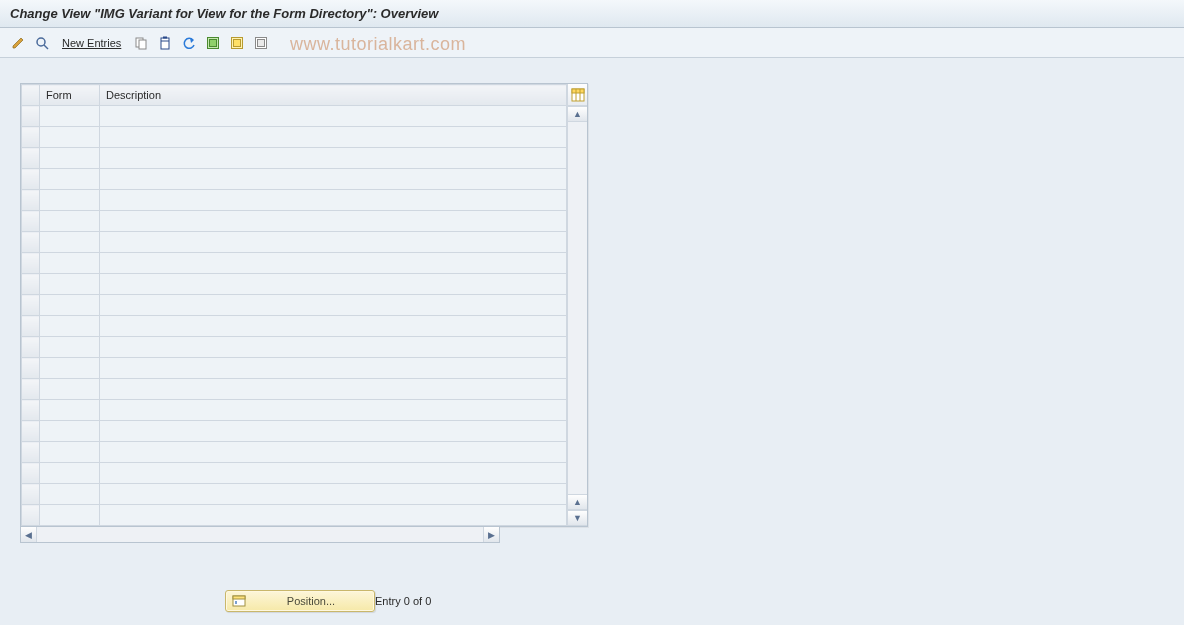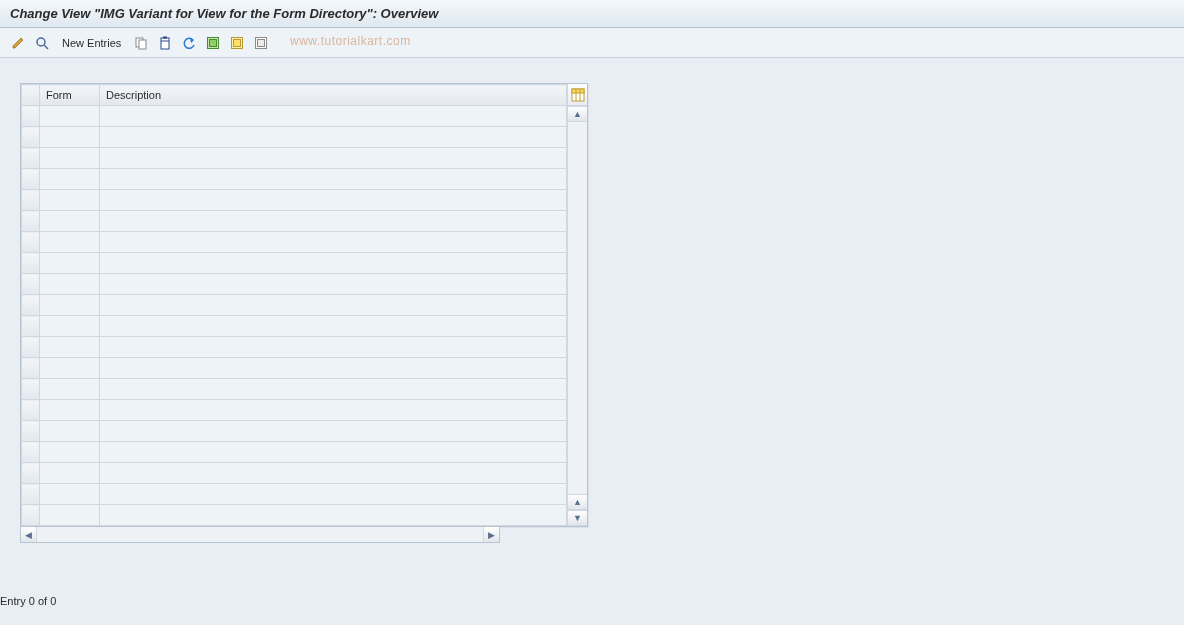--- a/index.html
+++ b/index.html
@@ -41,25 +41,26 @@
     display: flex; align-items: center; justify-content: center;
     border-radius: 2px;
     cursor: pointer;
   }
   .tb-text {
     padding: 0 6px;
     height: 20px; line-height: 20px;
     color: #2a2a2a;
     cursor: pointer;
     border-radius: 2px;
+    text-decoration: underline;
   }
   .watermark {
     position: absolute;
     left: 290px; top: 6px;
-    font-size: 12px;
+    font-size: 18px;
     color: rgba(200,130,80,0.55);
     letter-spacing: 0.5px;
     pointer-events: none;
   }
   
   .content {
     position: relative;
     width: 100%;
     height: calc(625px - 28px - 30px);
     background: #e8eef4;
@@ -379,15 +380,25 @@
       </div>
     </div>
   </div>
   <div class="hscroll">
     <div class="hs-btn">◀</div>
     <div class="hs-track"></div>
     <div class="hs-btn right">▶</div>
   </div>
 
   <div class="footer">
+    <div class="position-btn">
+      <span class="pb-icon">
+        <svg width="14" height="14">
+            <rect x="1" y="2" width="12" height="10" fill="#fff" stroke="#a09040"></rect>
+            <rect x="1" y="2" width="12" height="3" fill="#ffe27a" stroke="#a09040"></rect>
+            <rect x="3" y="7" width="2" height="3" fill="#7aa0d0"></rect>
+          </svg>
+      </span>
+      <span class="pb-label">Position...</span>
+    </div>
     <span class="entry-text">Entry 0 of 0</span>
   </div>
 </div>
 
 </body></html>

